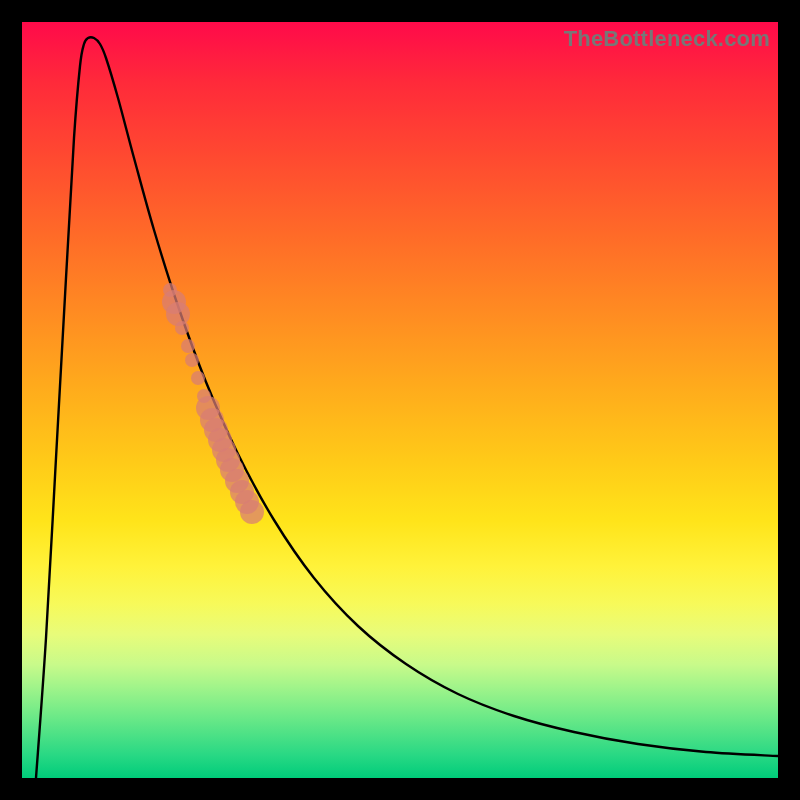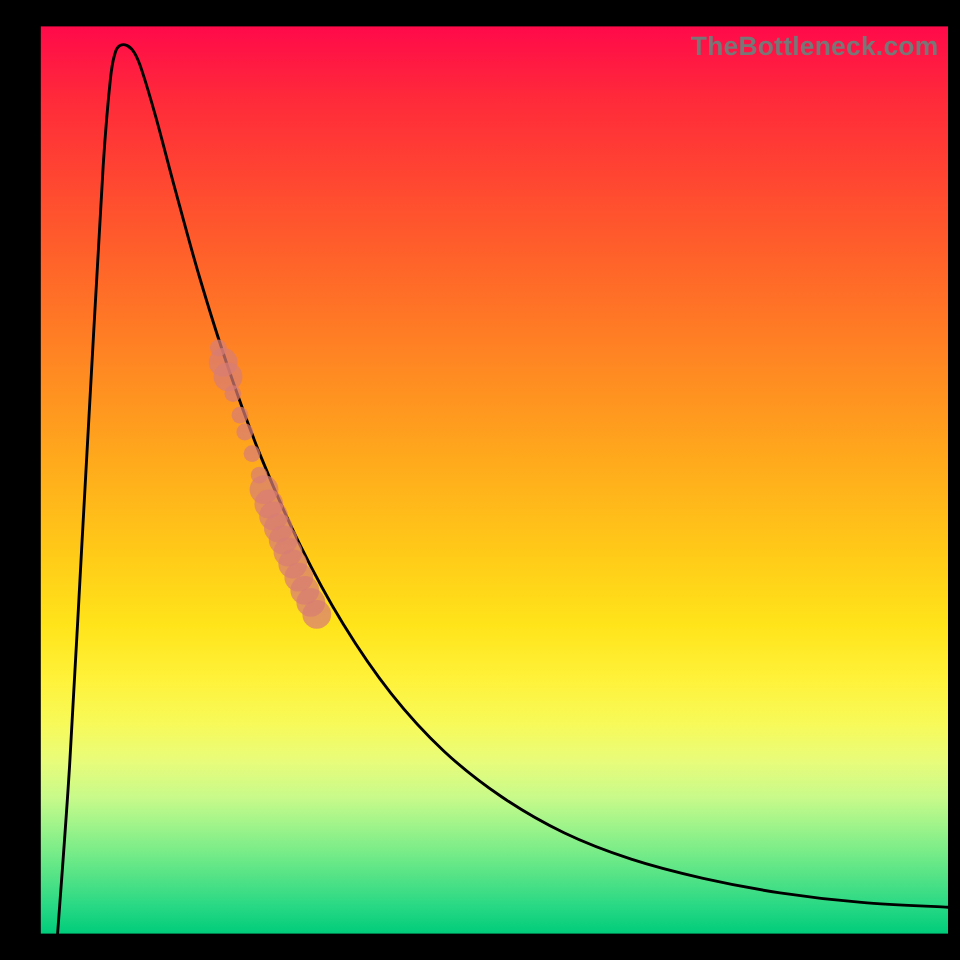--- a/index.html
+++ b/index.html
@@ -9,21 +9,20 @@
     height: 800px;
     background: #000;
     overflow: hidden;
     font-family: Arial, Helvetica, sans-serif;
   }
   .frame {
     position: relative;
     width: 633px;
     height: 800px;
     background: #000;
-    margin-left: 12px;
   }
   .plot-area {
     position: absolute;
     left: 22px;
     top: 22px;
     width: 756px;
     height: 756px;
     
     background: linear-gradient(
       to bottom,

